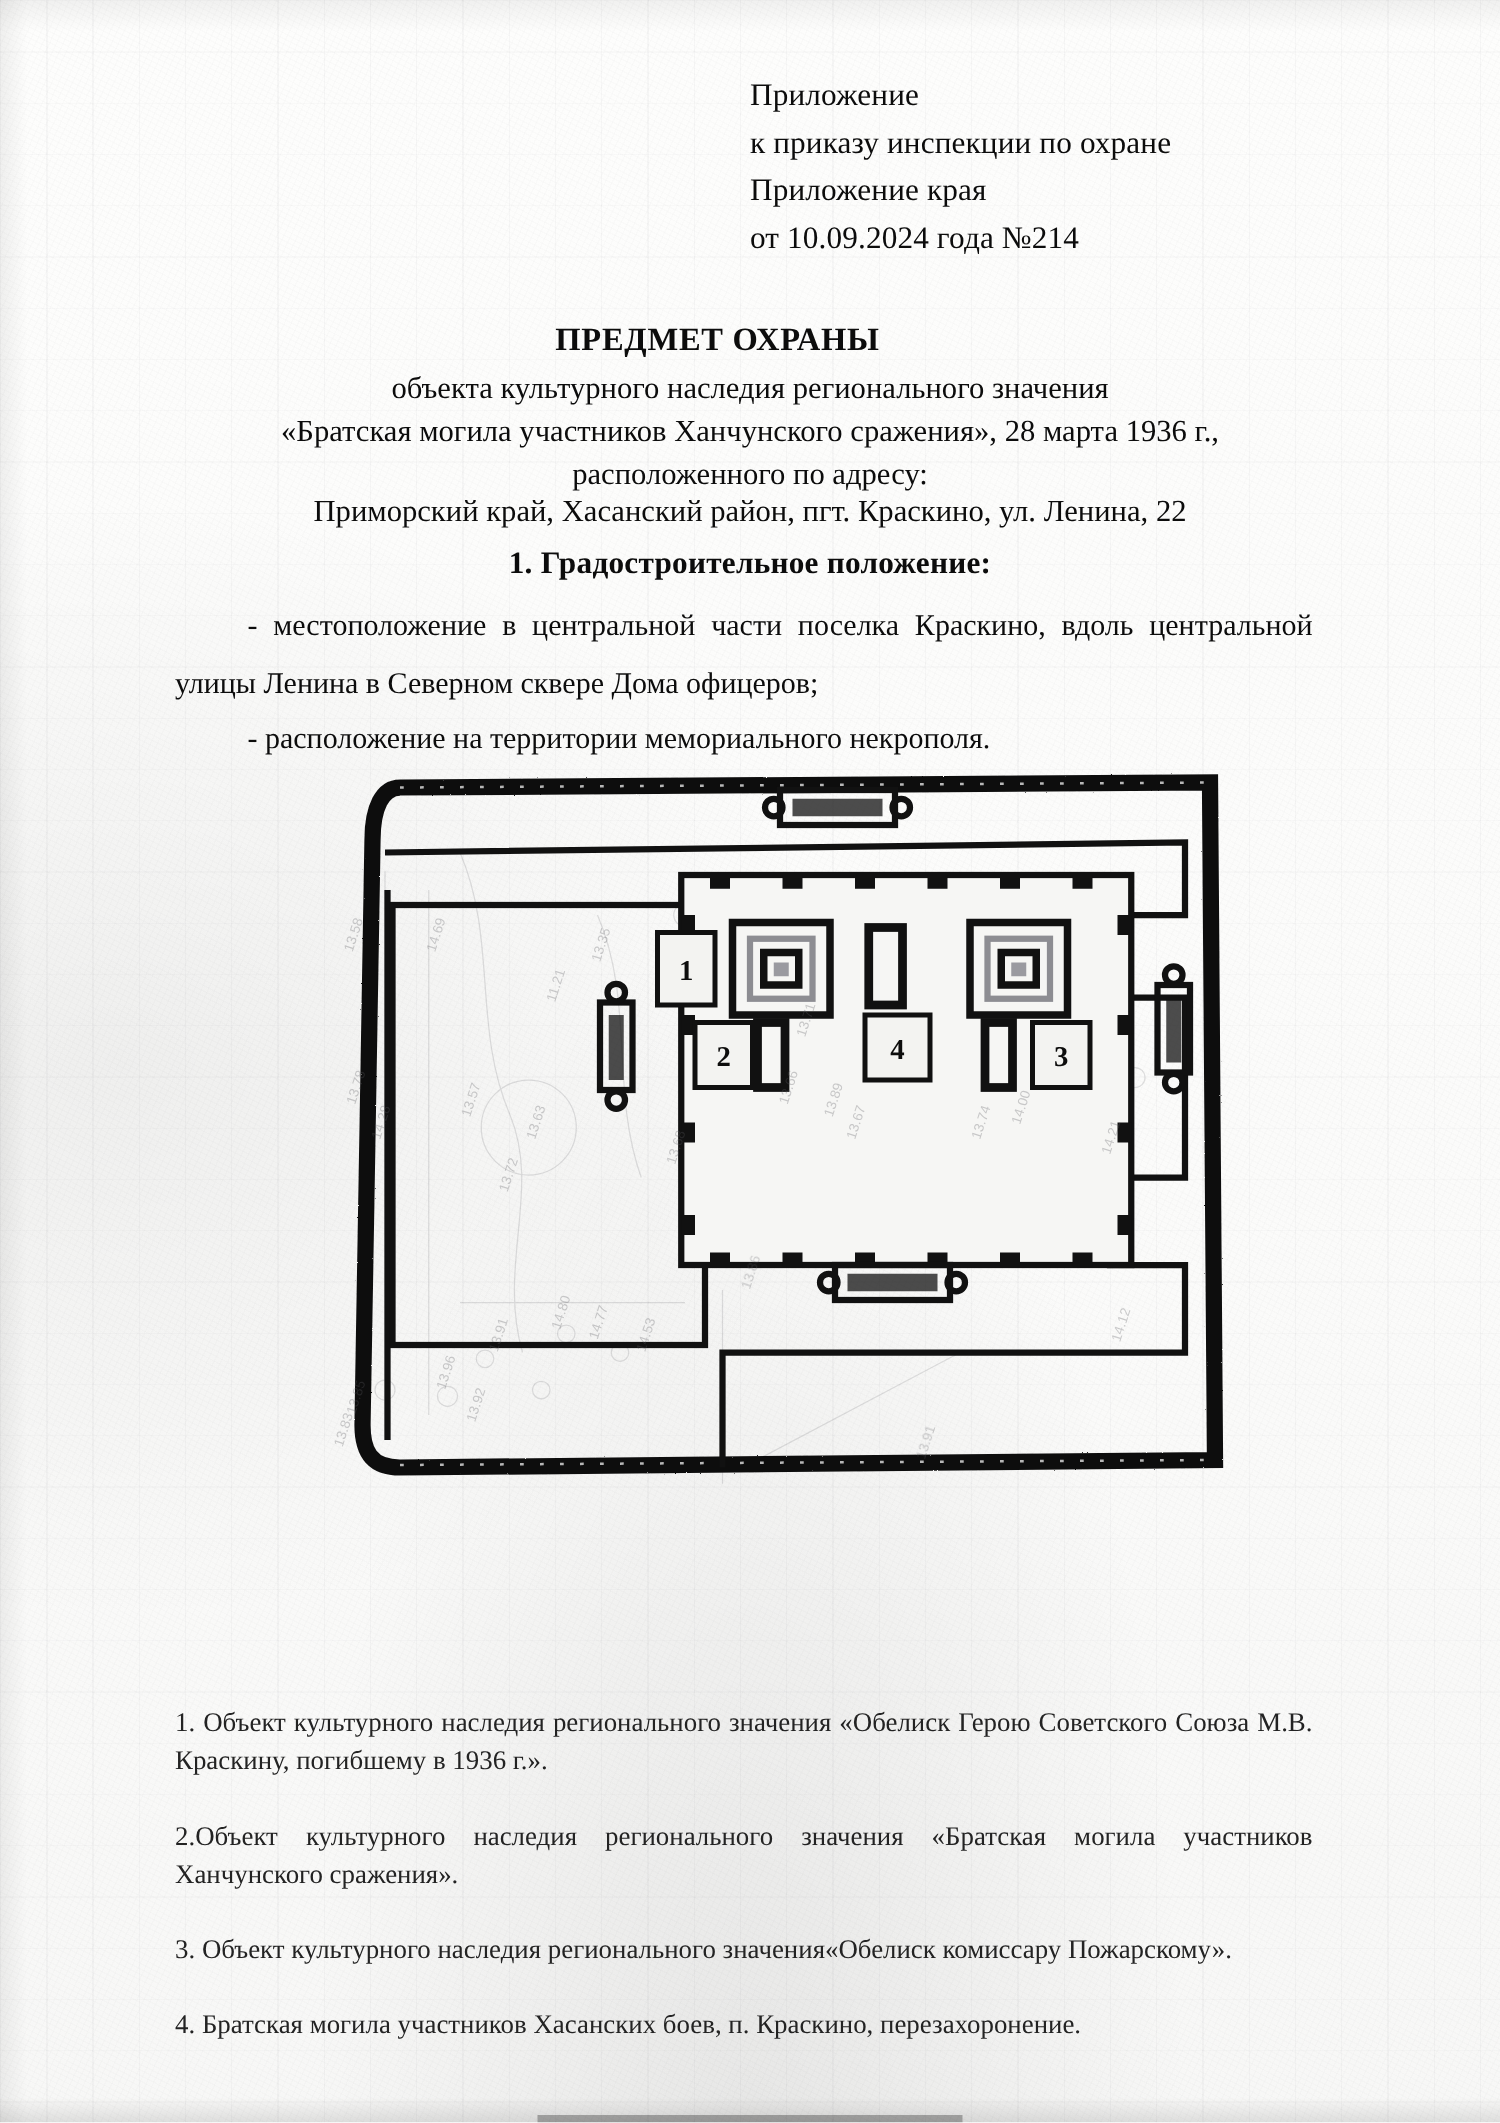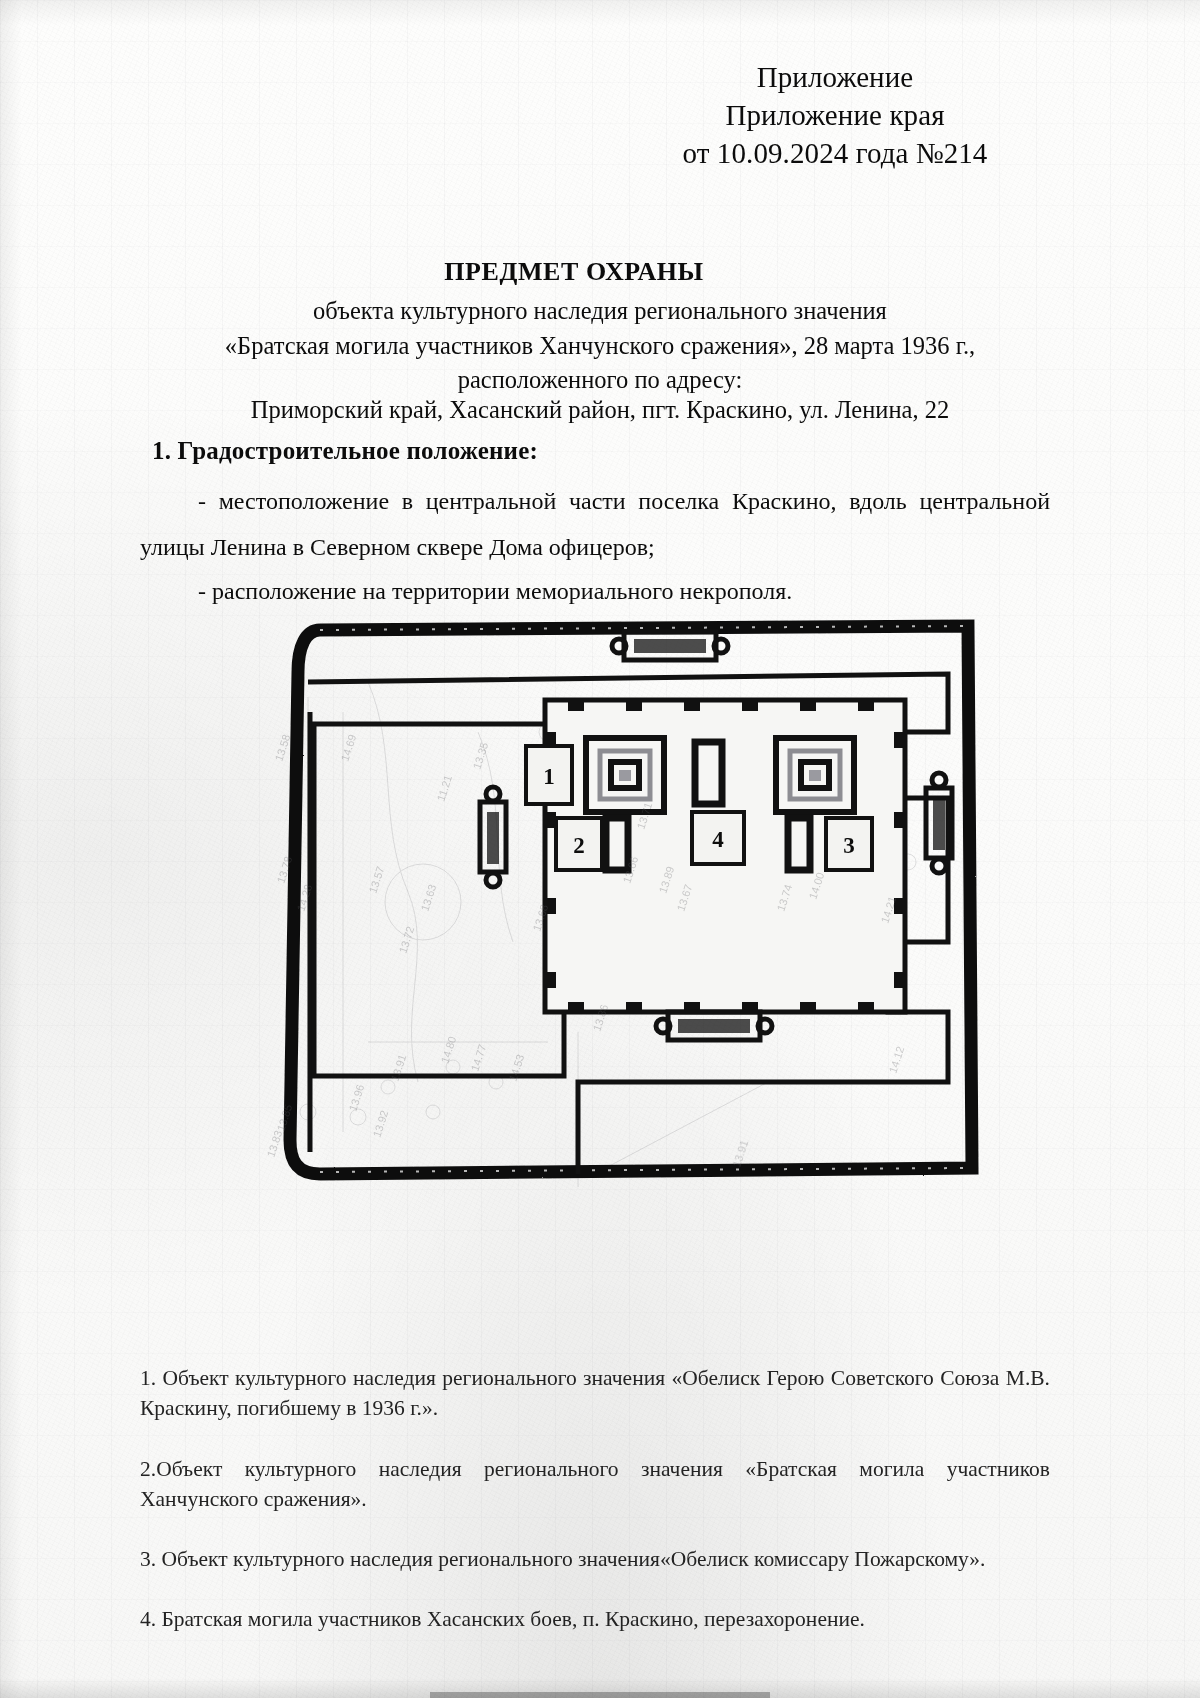--- a/index.html
+++ b/index.html
@@ -33,35 +33,35 @@
     pointer-events:none;
     background-image:
       repeating-linear-gradient(27deg, rgba(70,70,80,.035) 0 1px, transparent 1px 4px),
       repeating-linear-gradient(115deg, rgba(70,70,80,.030) 0 1px, transparent 1px 5px);
   }
   .content{position:absolute;inset:0;}
 
   
   .hdr{
     position:absolute; left:600px; width:470px;
-    text-align:center; font-size:29px; line-height:38px;
+    text-align:left; font-size:25px; line-height:38px;
     letter-spacing:.1px;
   }
   .hdr div{white-space:nowrap;}
 
   .doc-title{
     position:absolute;left:0;width:1148px;text-align:center;
     font-weight:bold;font-size:26px;letter-spacing:.6px;
   }
   .ctr{
     position:absolute;left:140px;width:920px;text-align:center;
     font-size:24.5px;line-height:36px;
   }
   .sec-title{
-    position:absolute;left:152px;width:920px;text-align:left;
+    position:absolute;left:140px;width:920px;text-align:center;
     font-weight:bold;font-size:25px;letter-spacing:.2px;
   }
   .just{
     position:absolute;left:140px;width:910px;
     font-size:24px;line-height:46px;text-align:justify;
   }
   .just.ind{text-indent:58px;}
   .bottom{
     position:absolute;left:140px;width:910px;
     font-size:21.5px;line-height:30px;text-align:justify;
@@ -90,20 +90,21 @@
 </head>
 <body>
 
 <div id="page"></div>
 <div id="grain"></div>
 
 <div class="content">
 
   <div class="hdr" style="top:58px">
     <div>Приложение</div>
+    <div>к приказу инспекции по охране</div>
     <div>Приложение края</div>
     <div>от 10.09.2024 года №214</div>
   </div>
 
   <div class="doc-title" style="top:257px">ПРЕДМЕТ ОХРАНЫ</div>
 
   <div class="ctr" style="top:293px">объекта культурного наследия регионального значения</div>
   <div class="ctr" style="top:328px">«Братская могила участников Ханчунского сражения», 28 марта 1936 г.,</div>
   <div class="ctr" style="top:362px">расположенного по адресу:</div>
   <div class="ctr" style="top:392px">Приморский край, Хасанский район, пгт. Краскино, ул. Ленина, 22</div>

